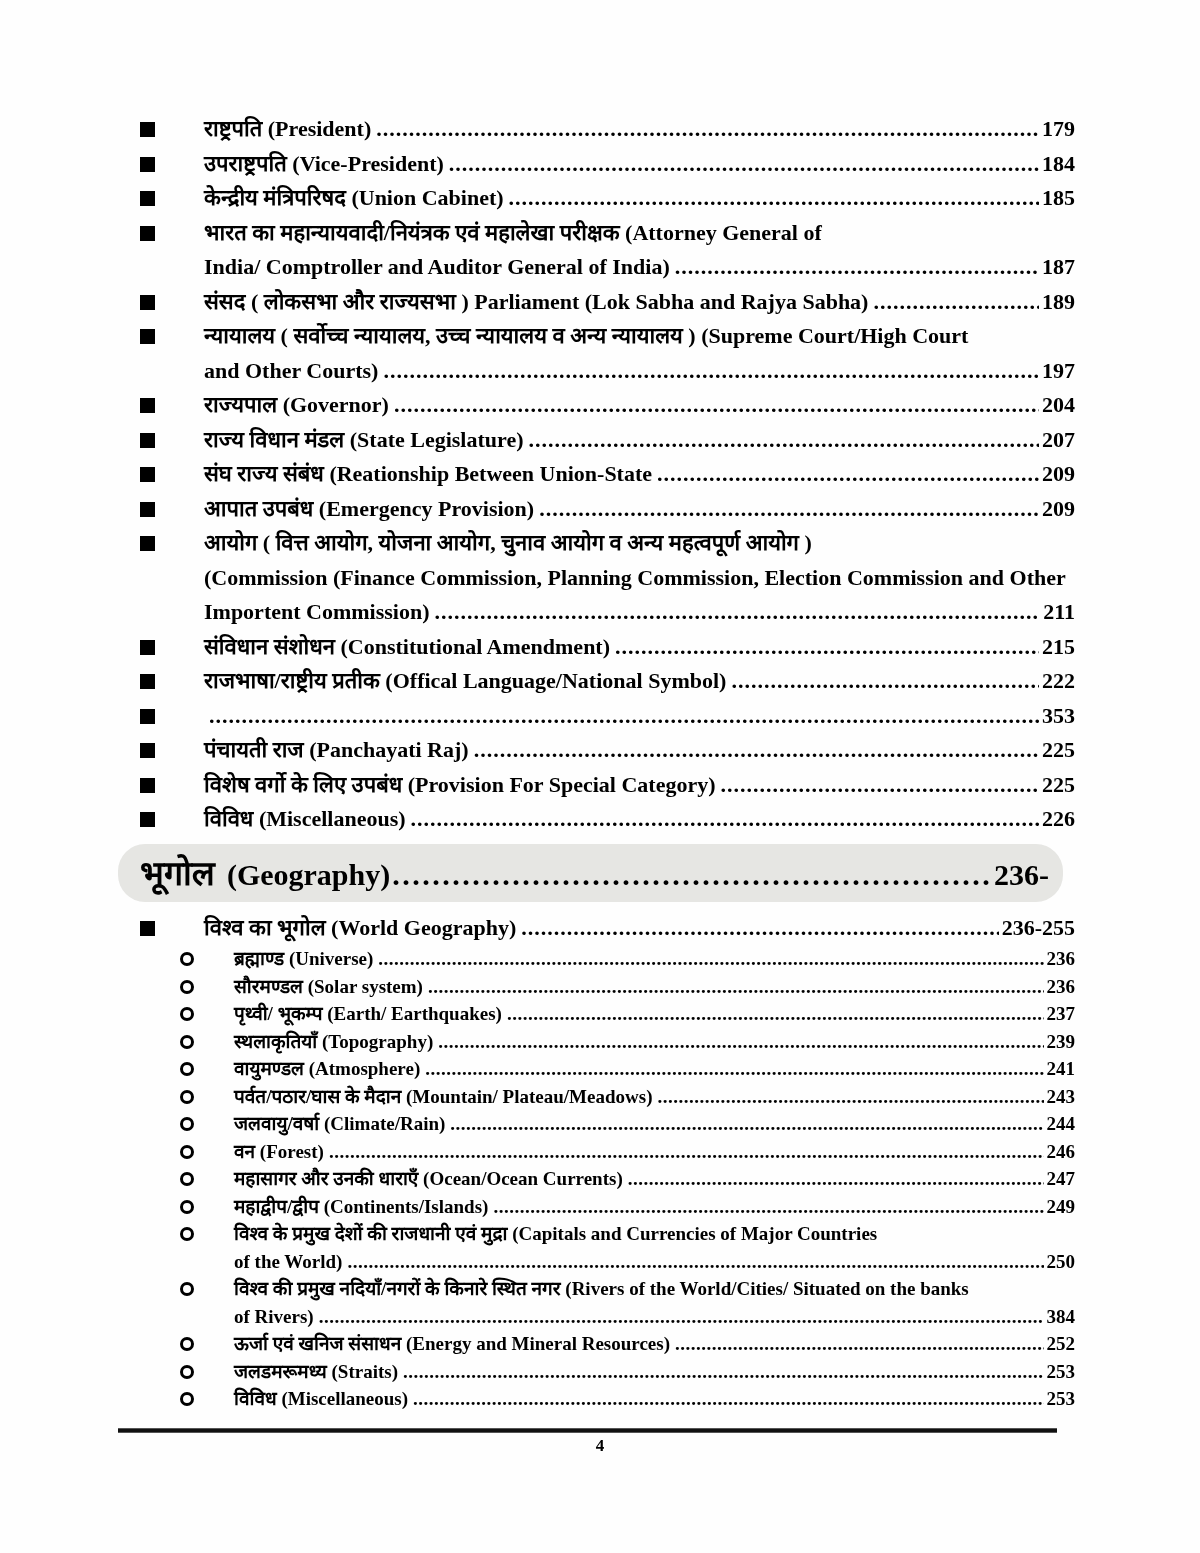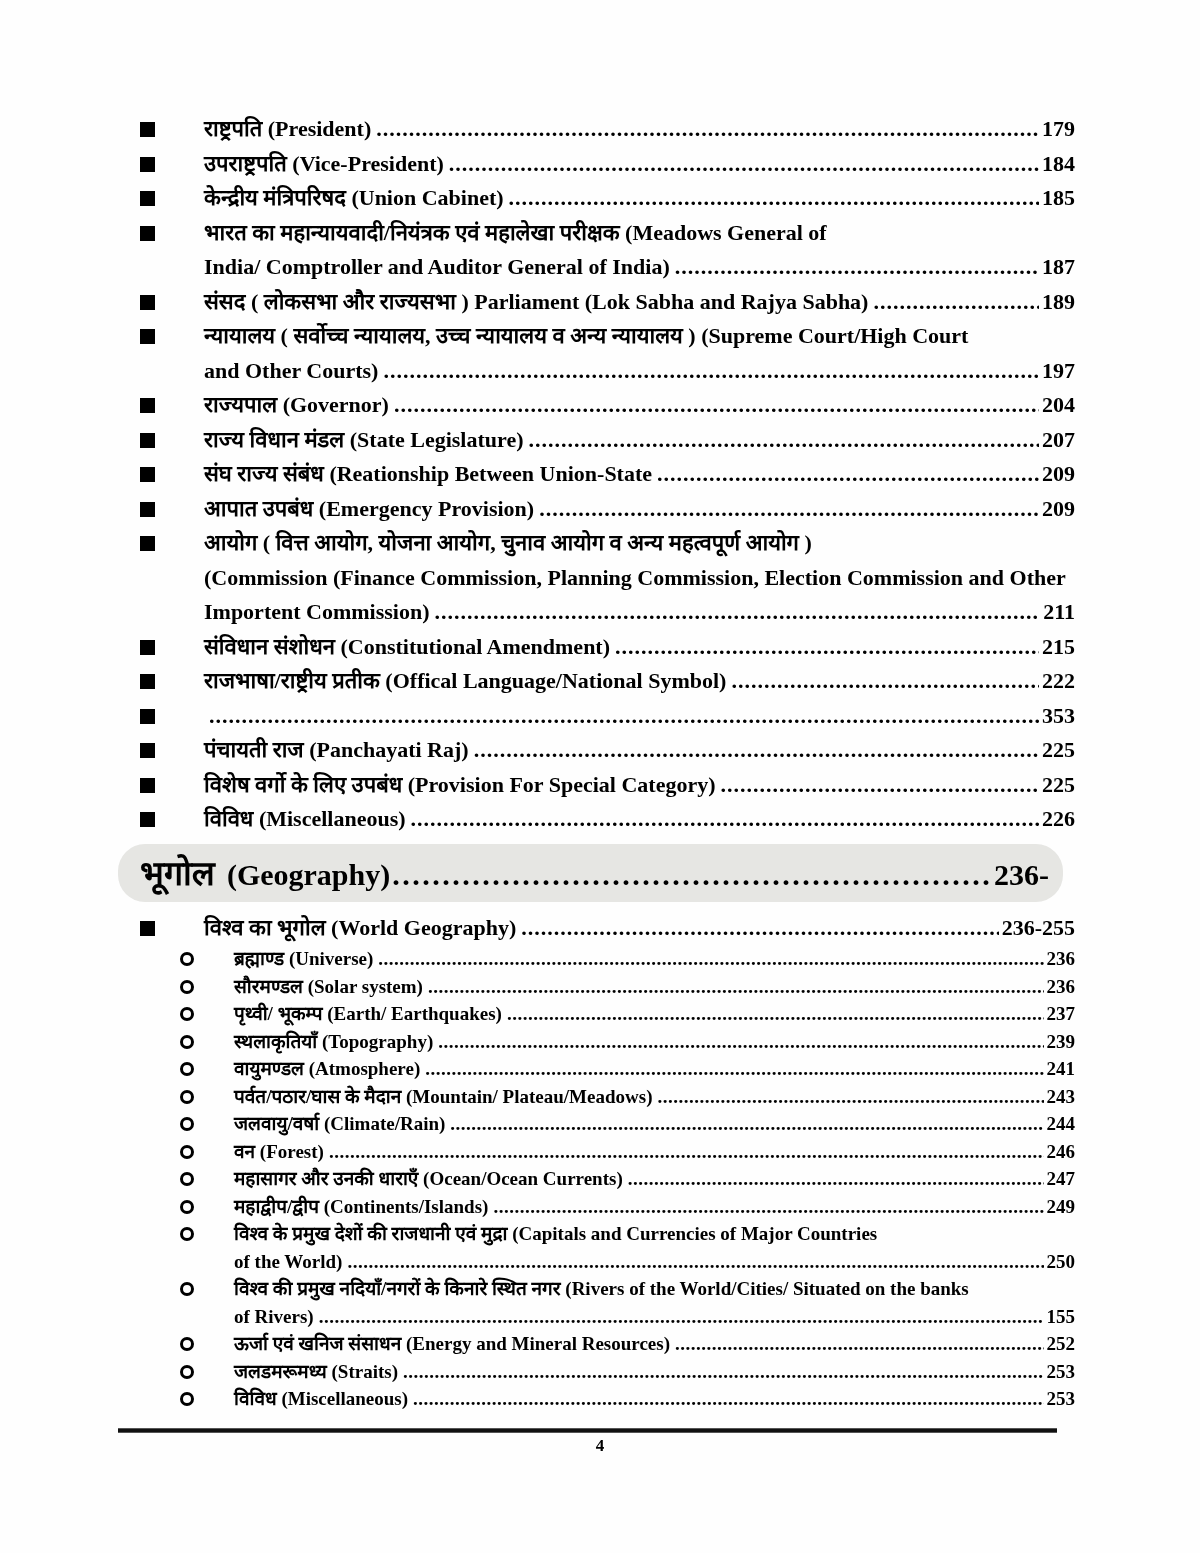--- a/index.html
+++ b/index.html
@@ -96,21 +96,21 @@
               <span class="pg">185</span>
             </div>
           </div>
         </div>
         <div class="toc-item main">
           <span class="bullet-col">
             <span class="bullet square"></span>
           </span>
           <div class="entry">
             <div class="line">
-              <span class="txt">भारत का महान्यायवादी/नियंत्रक एवं महालेखा परीक्षक (Meadows General of</span>
+              <span class="txt">भारत का महान्यायवादी/नियंत्रक एवं महालेखा परीक्षक (Attorney General of</span>
             </div>
             <div class="line">
               <span class="txt">India/ Comptroller and Auditor General  of India)</span>
               <span class="leader">....................................................................................................................................................................................................................................................................................................................................................................................................................................</span>
               <span class="pg">187</span>
             </div>
           </div>
         </div>
         <div class="toc-item main">
           <span class="bullet-col">
@@ -437,21 +437,21 @@
           <span class="bullet-col">
             <span class="bullet circle"></span>
           </span>
           <div class="entry">
             <div class="line">
               <span class="txt">विश्व की प्रमुख नदियाँ/नगरों के किनारे स्थित नगर (Rivers of the World/Cities/ Situated on the banks</span>
             </div>
             <div class="line">
               <span class="txt">of Rivers)</span>
               <span class="leader">....................................................................................................................................................................................................................................................................................................................................................................................................................................</span>
-              <span class="pg">155</span>
+              <span class="pg">384</span>
             </div>
           </div>
         </div>
         <div class="toc-item sub">
           <span class="bullet-col">
             <span class="bullet circle"></span>
           </span>
           <div class="entry">
             <div class="line">
               <span class="txt">ऊर्जा एवं खनिज संसाधन (Energy and Mineral Resources)</span>

